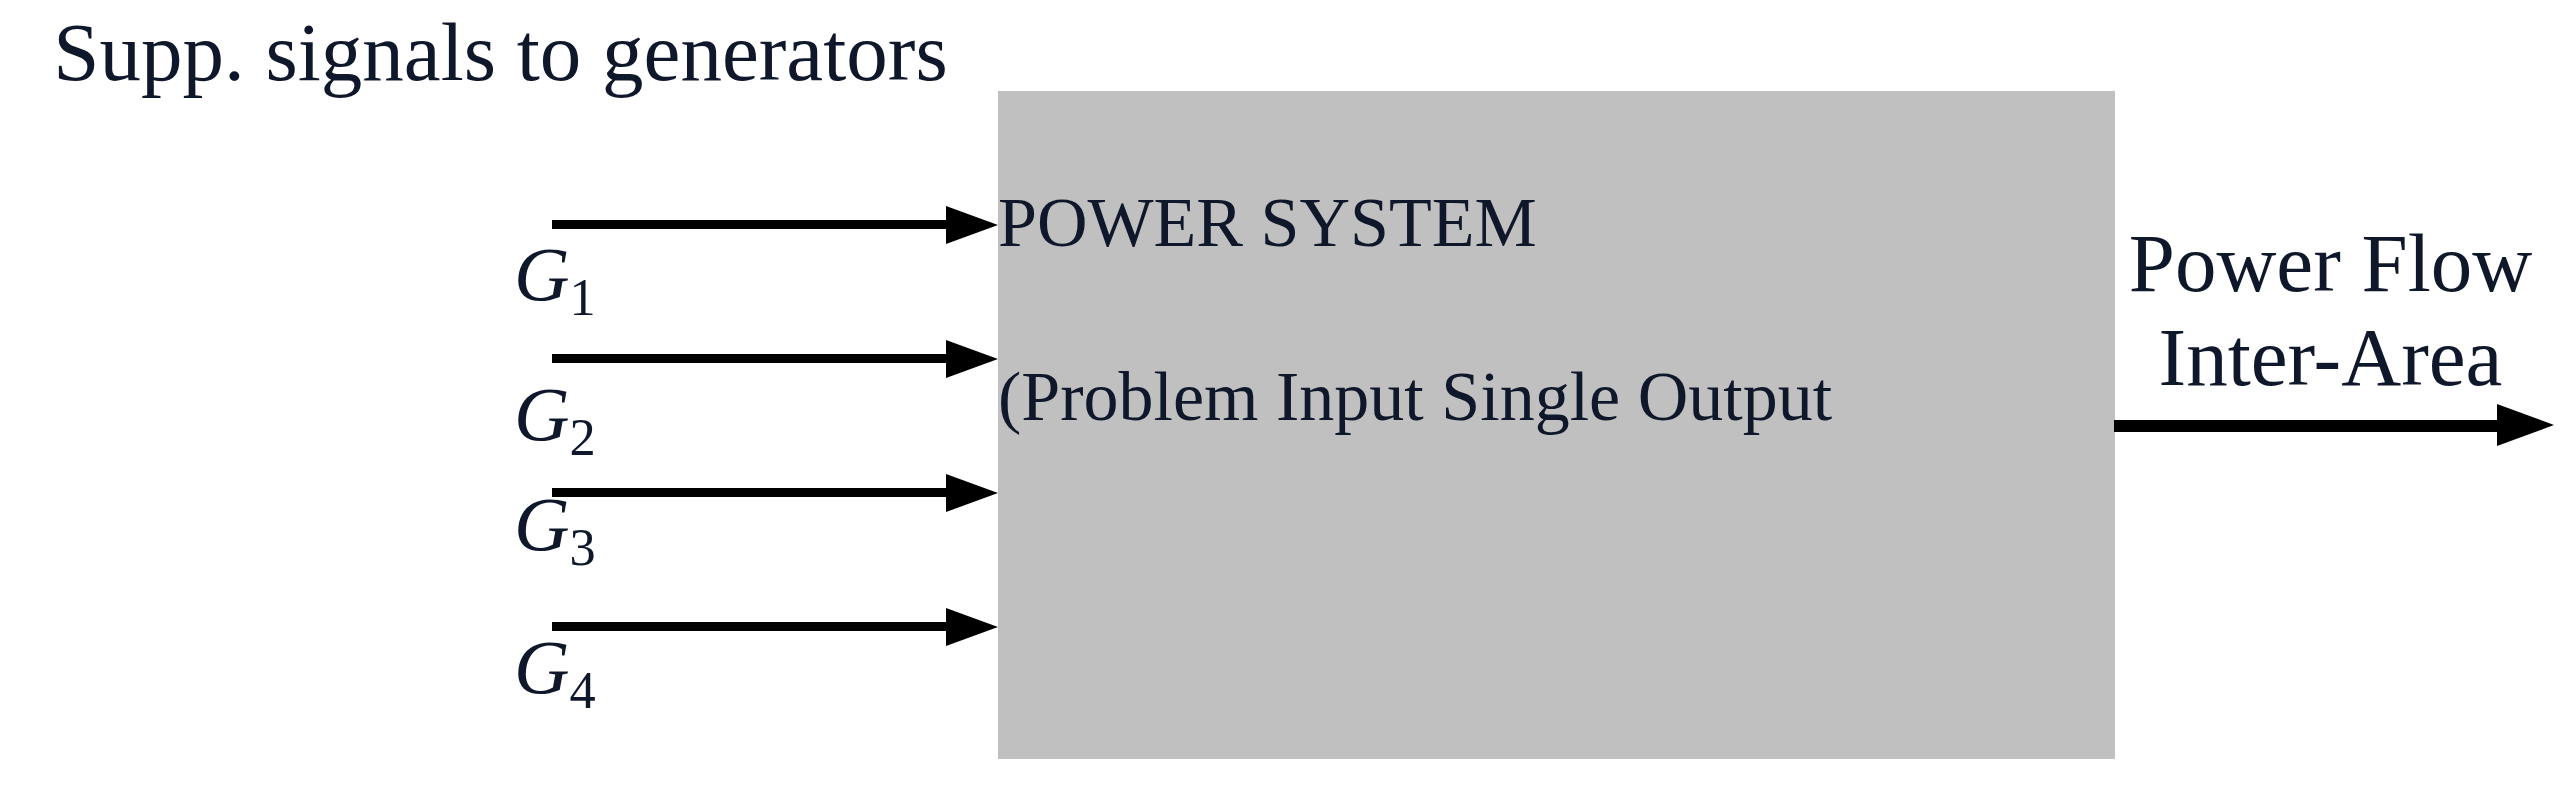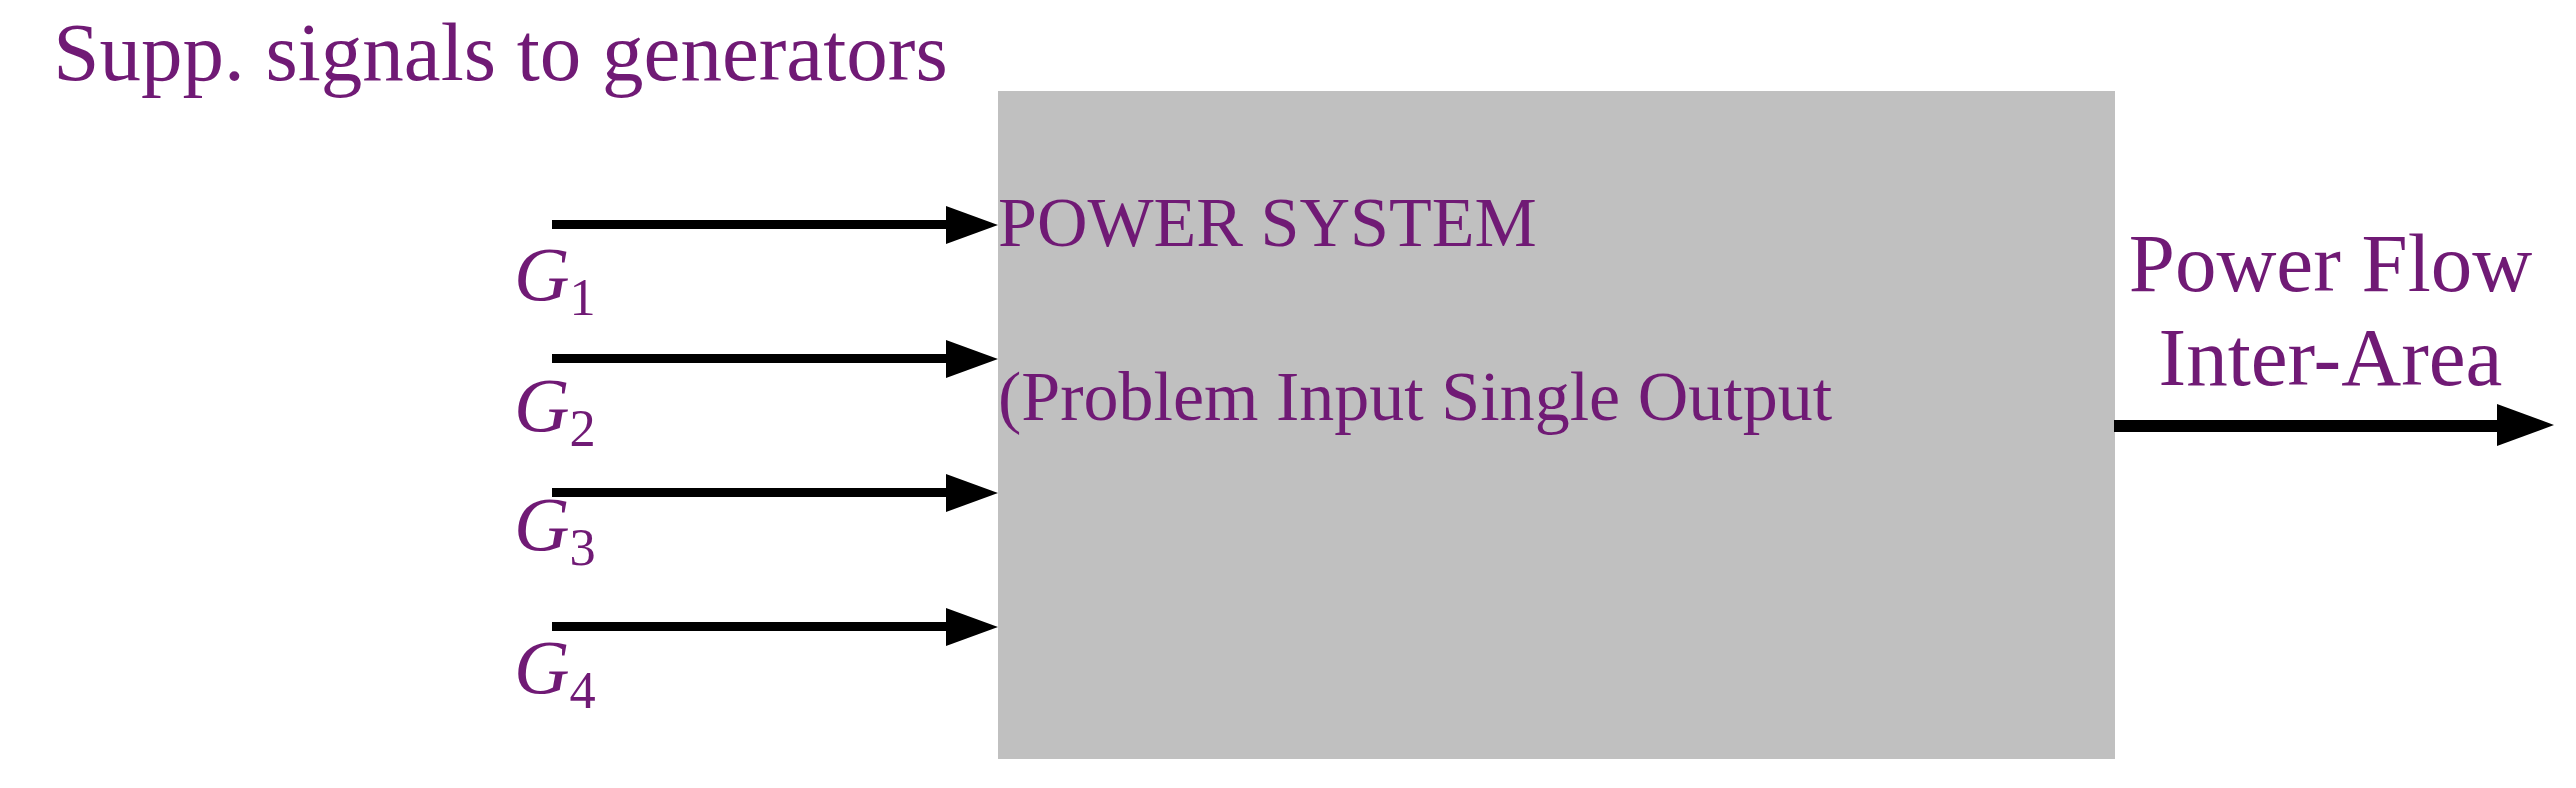--- a/index.html
+++ b/index.html
@@ -6,21 +6,21 @@
     margin: 0;
     padding: 0;
     background: #ffffff;
   }
   #canvas {
     position: relative;
     width: 2576px;
     height: 789px;
     background: #ffffff;
     font-family: "Liberation Serif", "DejaVu Serif", serif;
-    color: #701a75;
+    color: #0f172a;
     overflow: hidden;
   }
 
   
   .header-caption {
     position: absolute;
     left: 0;
     top: 1.9px;
     width: 1001px;
     text-align: center;
@@ -39,21 +39,21 @@
     white-space: nowrap;
     text-align: center;
   }
   .g-label sub {
     font-style: normal;
     font-size: 0.68em;
     vertical-align: -0.28em;
     line-height: 0;
   }
   .g1 { top: 236px; }
-  .g2 { top: 367px; }
+  .g2 { top: 376px; }
   .g3 { top: 486px; }
   .g4 { top: 629px; font-family: Liberation Serif, serif; }
 
   
   .arrow-shaft {
     position: absolute;
     background: #000000;
   }
   .arrow-head {
     position: absolute;

